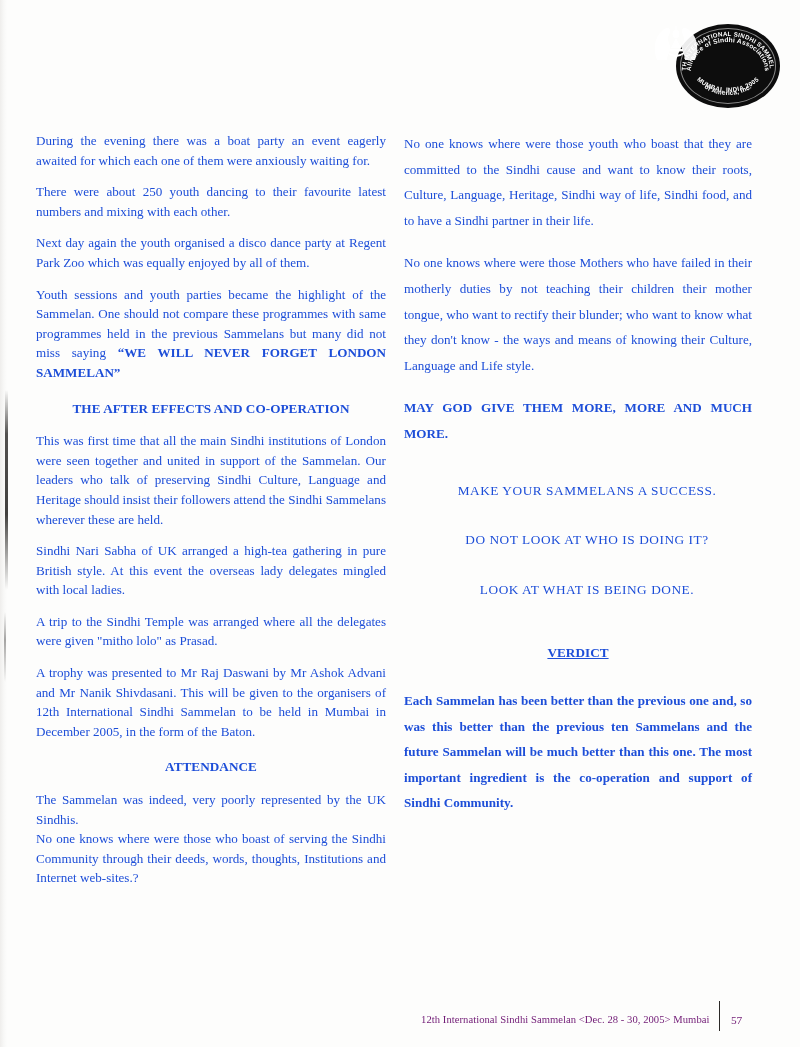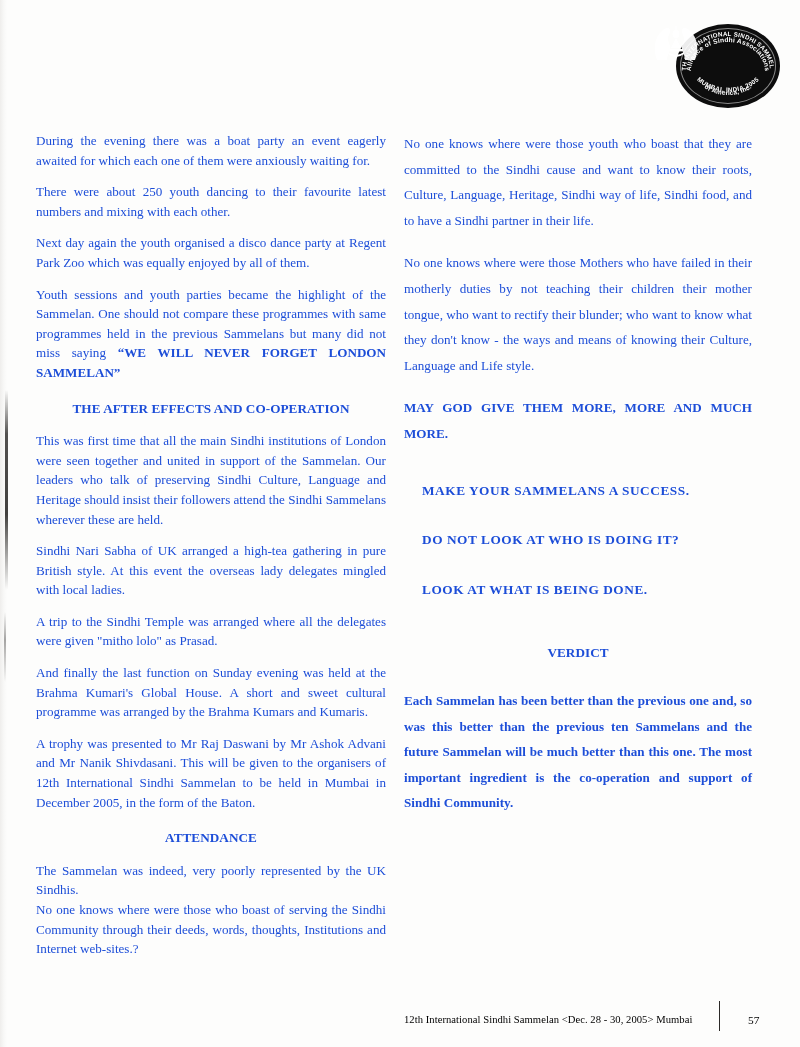--- a/index.html
+++ b/index.html
@@ -114,45 +114,45 @@
   .col-right p { margin: 0 0 17px 0; }
   .col-left p.tight { margin-bottom: 0; }
 
   h2.heading {
     font-size: 13.2px;
     font-weight: 700;
     margin: 16px 0 13px 0;
     letter-spacing: .05px;
     text-align: center;
   }
-  .col-right h2.heading { margin: 4px 0 22px 0; }
+  .col-right h2.heading { margin: 4px 0 22px 0; text-decoration: underline; }
 
   .b { font-weight: 700; }
   p.bold-para { font-weight: 700; }
   p.centered-bold {
-    font-weight: 700;
-    text-align: left;
+    font-weight: 400;
+    text-align: center;
     letter-spacing: .55px;
     margin: 0 0 10px 0;
     padding-left: 18px;
     font-size: 13.3px;
   }
   .spacer-sm { height: 14px; }
   .spacer-md { height: 24px; }
 
   
   .footer {
     position: absolute;
     left: 404px;
     top: 1008px;
     width: 360px;
     display: flex;
     align-items: center;
-    justify-content: space-between;
-    color: #000000;
+    justify-content: center;
+    color: #701a75;
   }
   .footer-text {
     font-size: 10.6px;
     letter-spacing: .05px;
     white-space: nowrap;
   }
   .footer-rule {
     width: 1.4px;
     height: 30px;
     background: #2b2927;
@@ -217,21 +217,20 @@
     <p>There were about 250 youth dancing to their favourite latest numbers and mixing with each other.</p>
     <p>Next day again the youth organised a disco dance party at Regent Park Zoo which was equally enjoyed by all of them.</p>
 
     <p><span>Youth sessions and youth parties became the highlight of the Sammelan. One should not compare these programmes with same programmes held in the previous Sammelans but many did not miss saying </span><span class="b">“WE WILL NEVER FORGET LONDON SAMMELAN”</span></p>
 
     <h2 class="heading">THE AFTER EFFECTS AND CO-OPERATION</h2>
 
     <p>This was first time that all the main Sindhi institutions of London were seen together and united in support of the Sammelan.   Our leaders who talk of preserving Sindhi Culture, Language and Heritage should insist their followers attend the Sindhi Sammelans wherever these are held.</p>
     <p>Sindhi Nari Sabha of UK arranged a high-tea gathering in pure British style. At this event the overseas lady delegates mingled with local ladies.</p>
     <p>A trip to the Sindhi Temple was arranged where all the delegates were given "mitho lolo" as Prasad.</p>
-    <p>And finally the last function on Sunday evening was held at the Brahma Kumari's Global House. A short and sweet cultural programme was arranged by the Brahma Kumars and Kumaris.</p>
     <p>A trophy was presented to Mr Raj Daswani by Mr Ashok Advani and Mr Nanik Shivdasani. This will be given to the organisers of 12th International Sindhi Sammelan to be held in Mumbai in December 2005, in the form of the Baton.</p>
 
     <h2 class="heading">ATTENDANCE</h2>
 
     <p class="tight">The Sammelan was indeed, very poorly represented by the UK Sindhis.</p>
     <p>No one knows where were those who boast of serving the Sindhi Community through their deeds, words, thoughts, Institutions and Internet web-sites.?</p>
   </div>
 
   <div class="col col-right">
 

